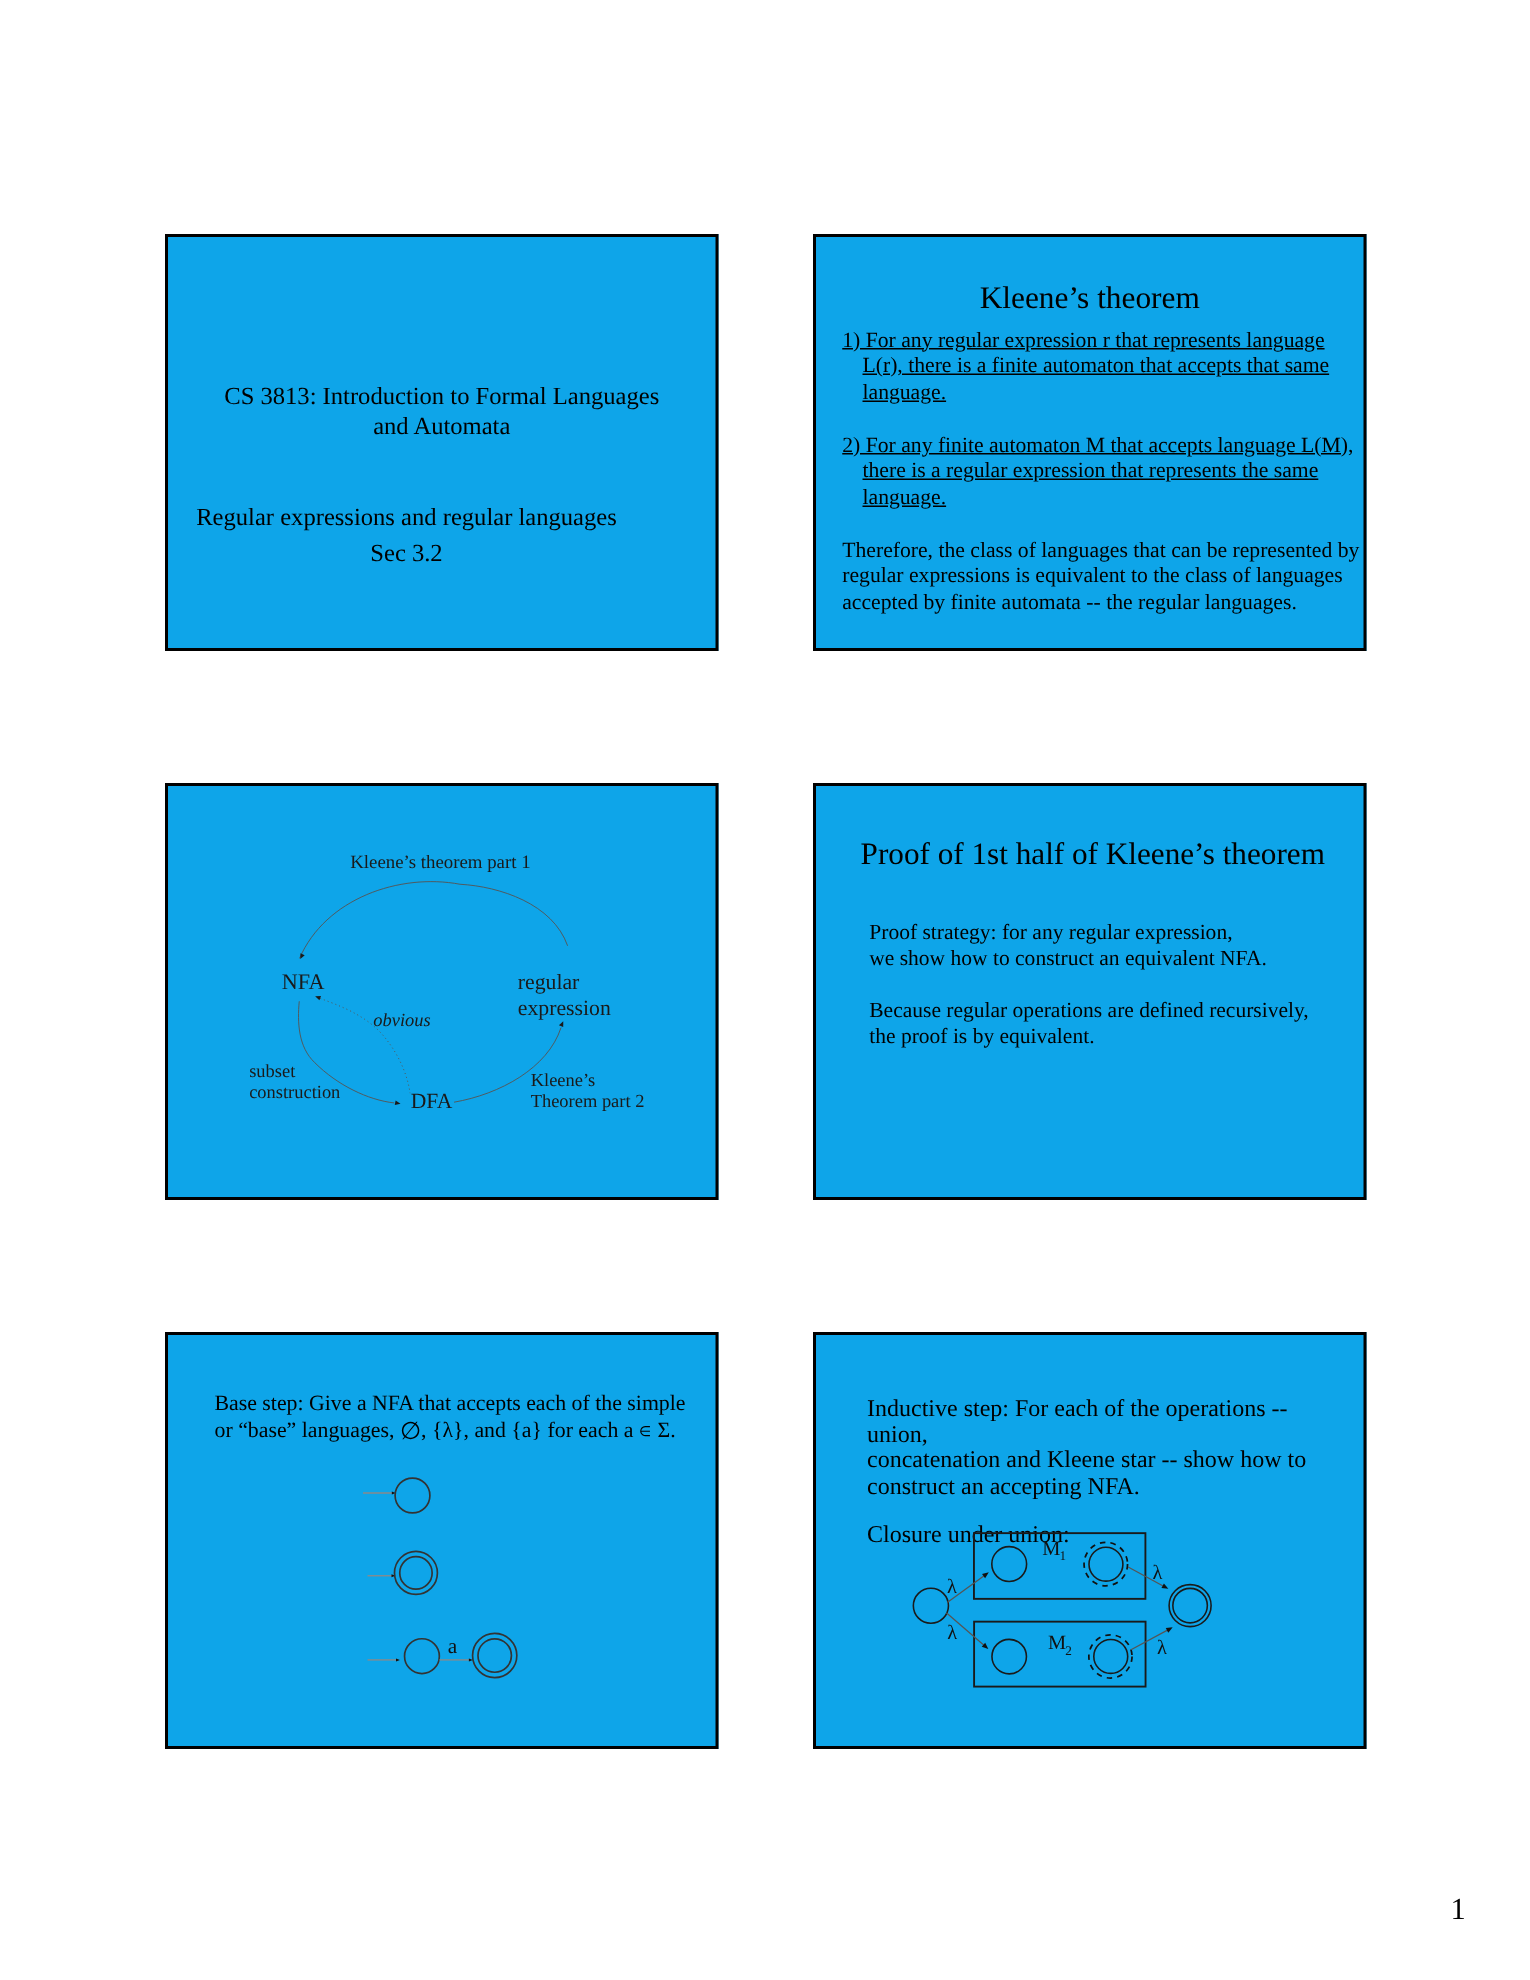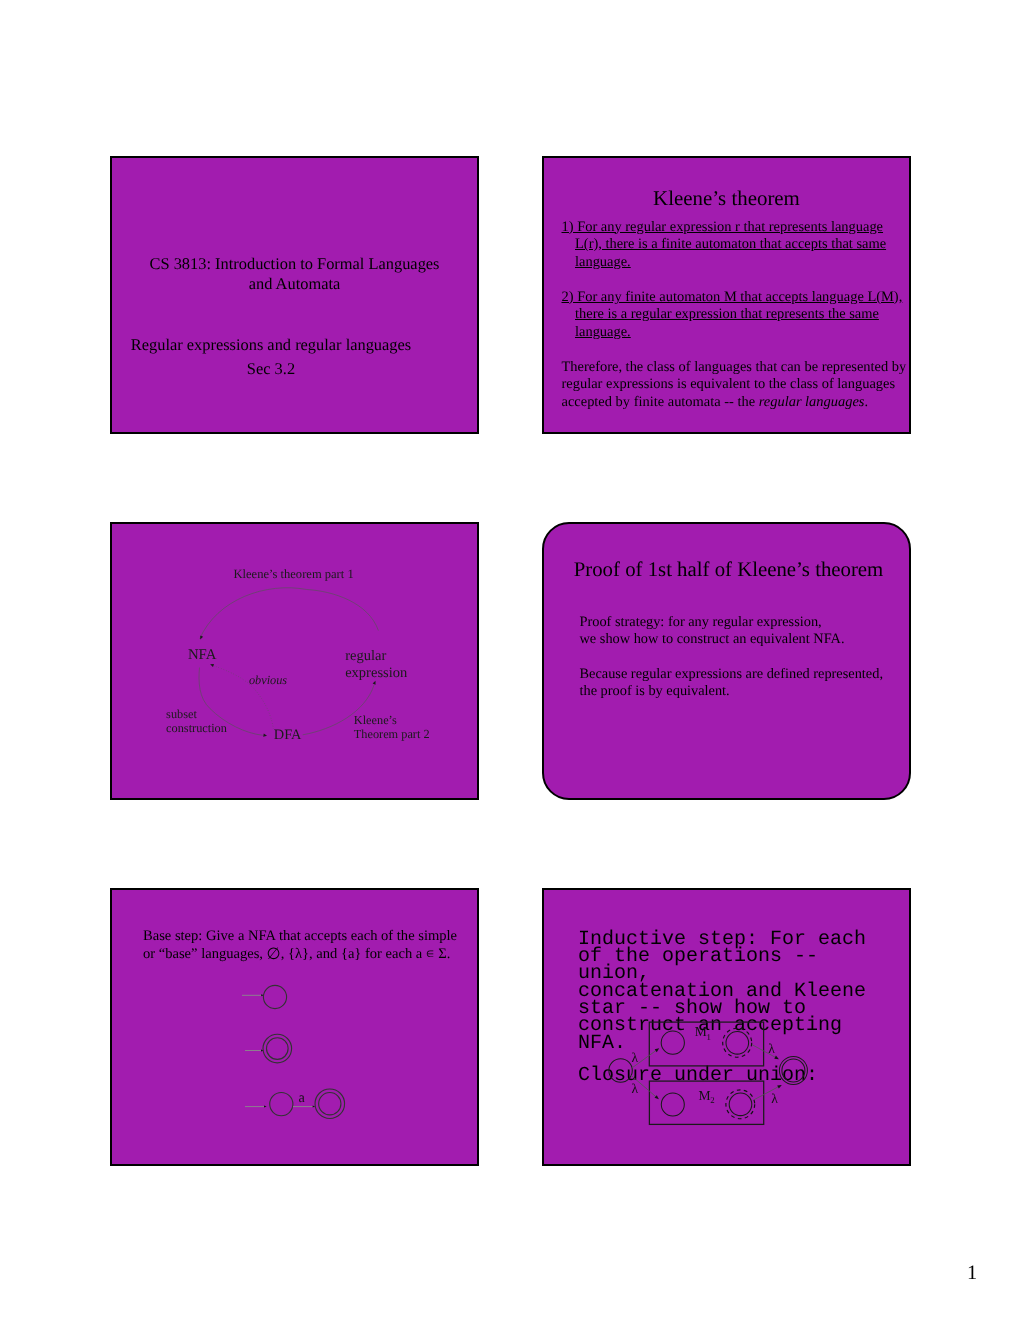--- a/index.html
+++ b/index.html
@@ -2,43 +2,43 @@
 <html><head>
 <meta charset="utf-8">
 <title>Handout</title>
 <style>
   html,body{margin:0;padding:0;background:#fff;}
   body{width:1020px;height:1320px;position:relative;overflow:hidden;
        font-family:"Liberation Serif", serif; color:#000;
        -webkit-font-smoothing:antialiased;text-rendering:geometricPrecision;}
   .page{position:absolute;left:0;top:0;width:1020px;height:1320px;}
   .slide{position:absolute;width:369px;height:278px;border:2px solid #000;
-         box-sizing:border-box;background:#a21caf;overflow:hidden;}
+         box-sizing:border-box;background:#0ea5e9;overflow:hidden;}
   .s1{left:110px;top:156px;padding-left:15px;}
   .s2{left:542px;top:156px;}
   .s3{left:110px;top:522px;}
-  .s4{left:542px;top:522px;border-radius:27px;}
+  .s4{left:542px;top:522px;}
   .s5{left:110px;top:888px;padding-left:11px;}
   .s6{left:542px;top:888px;}
   .pageno{position:absolute;left:967px;top:1263px;font-size:20.4px;line-height:21px;}
 
   
   .s1 .title1{position:absolute;left:0;top:96px;width:365px;text-align:center;
               font-size:16.4px;line-height:19.6px;}
   .s1 .title2{position:absolute;left:0;top:175px;width:318px;text-align:center;
               font-size:16.4px;line-height:23.7px;}
 
   
   .s2 .hd{position:absolute;left:0;top:29px;width:365px;text-align:center;
           font-size:20.9px;line-height:22px;}
   .s2 .body{position:absolute;left:17.5px;top:60.5px;width:348px;
             font-size:14.45px;line-height:17.55px;}
   .s2 .item{margin:0 0 17.5px 0;padding-left:13.5px;text-indent:-13.5px;text-decoration:underline;}
   .s2 .para{margin:0;}
-  .s2 .it{font-style:italic;}
+  .s2 .it{}
 
   
   .s3 svg{position:absolute;left:-2px;top:-2px;}
   .s3 text{font-family:"Liberation Serif",serif;fill:#1a1a1a;}
 
   
   .s4 .hd{position:absolute;left:2px;top:35px;width:365px;text-align:center;
           font-size:20.8px;line-height:22px;}
   .s4 .body{position:absolute;left:35.5px;top:89.5px;width:320px;
             font-size:14.35px;line-height:17.4px;}
@@ -48,21 +48,21 @@
   
   .s5 .body{position:absolute;left:31px;top:37.7px;width:340px;
             font-size:14.55px;line-height:17.5px;}
   .s5 .body p{margin:0;}
   .s5 .sym{font-size:9.3px;position:relative;top:-1.1px;letter-spacing:0.6px;}
   .s5 .emptyset{font-size:16.2px;position:relative;top:0.8px;}
   .s5 svg{position:absolute;left:-2px;top:-2px;}
 
   
   .s6 .body{position:absolute;left:34px;top:40.6px;width:320px;
-            font-size:20px;line-height:17.35px;font-family:Liberation Mono, monospace;}
+            font-size:16px;line-height:17.35px;}
   .s6 .body p{margin:0;}
   .s6 .body p.gap{margin-top:15px;}
   .s6 svg{position:absolute;left:-2px;top:-2px;}
 </style>
 </head>
 <body>
 
 <div class="page">
 
   <div class="slide s1">
@@ -113,21 +113,21 @@
     </svg>
   </div>
   <div class="slide s4">
     <div class="hd">Proof of 1st half of Kleene’s theorem</div>
     <div class="body">
       <p>
         <span>Proof strategy: for any regular expression,</span><br>
         <span>we show how to construct an equivalent NFA.</span>
       </p>
       <p>
-        <span>Because regular expressions are defined represented,</span><br>
+        <span>Because regular operations are defined recursively,</span><br>
         <span>the proof is by equivalent.</span>
       </p>
     </div>
   </div>
   <div class="slide s5">
     <div class="body">
       <p>Base step: Give a NFA that accepts each of the simple</p>
       <p><span>or “base” languages,  </span><span class="emptyset">∅</span><span>, {λ}, and {a}  for each a </span><span class="sym">∈</span><span> Σ.</span></p>
     </div>
     <svg width="365" height="274" viewBox="0 0 365 274">

